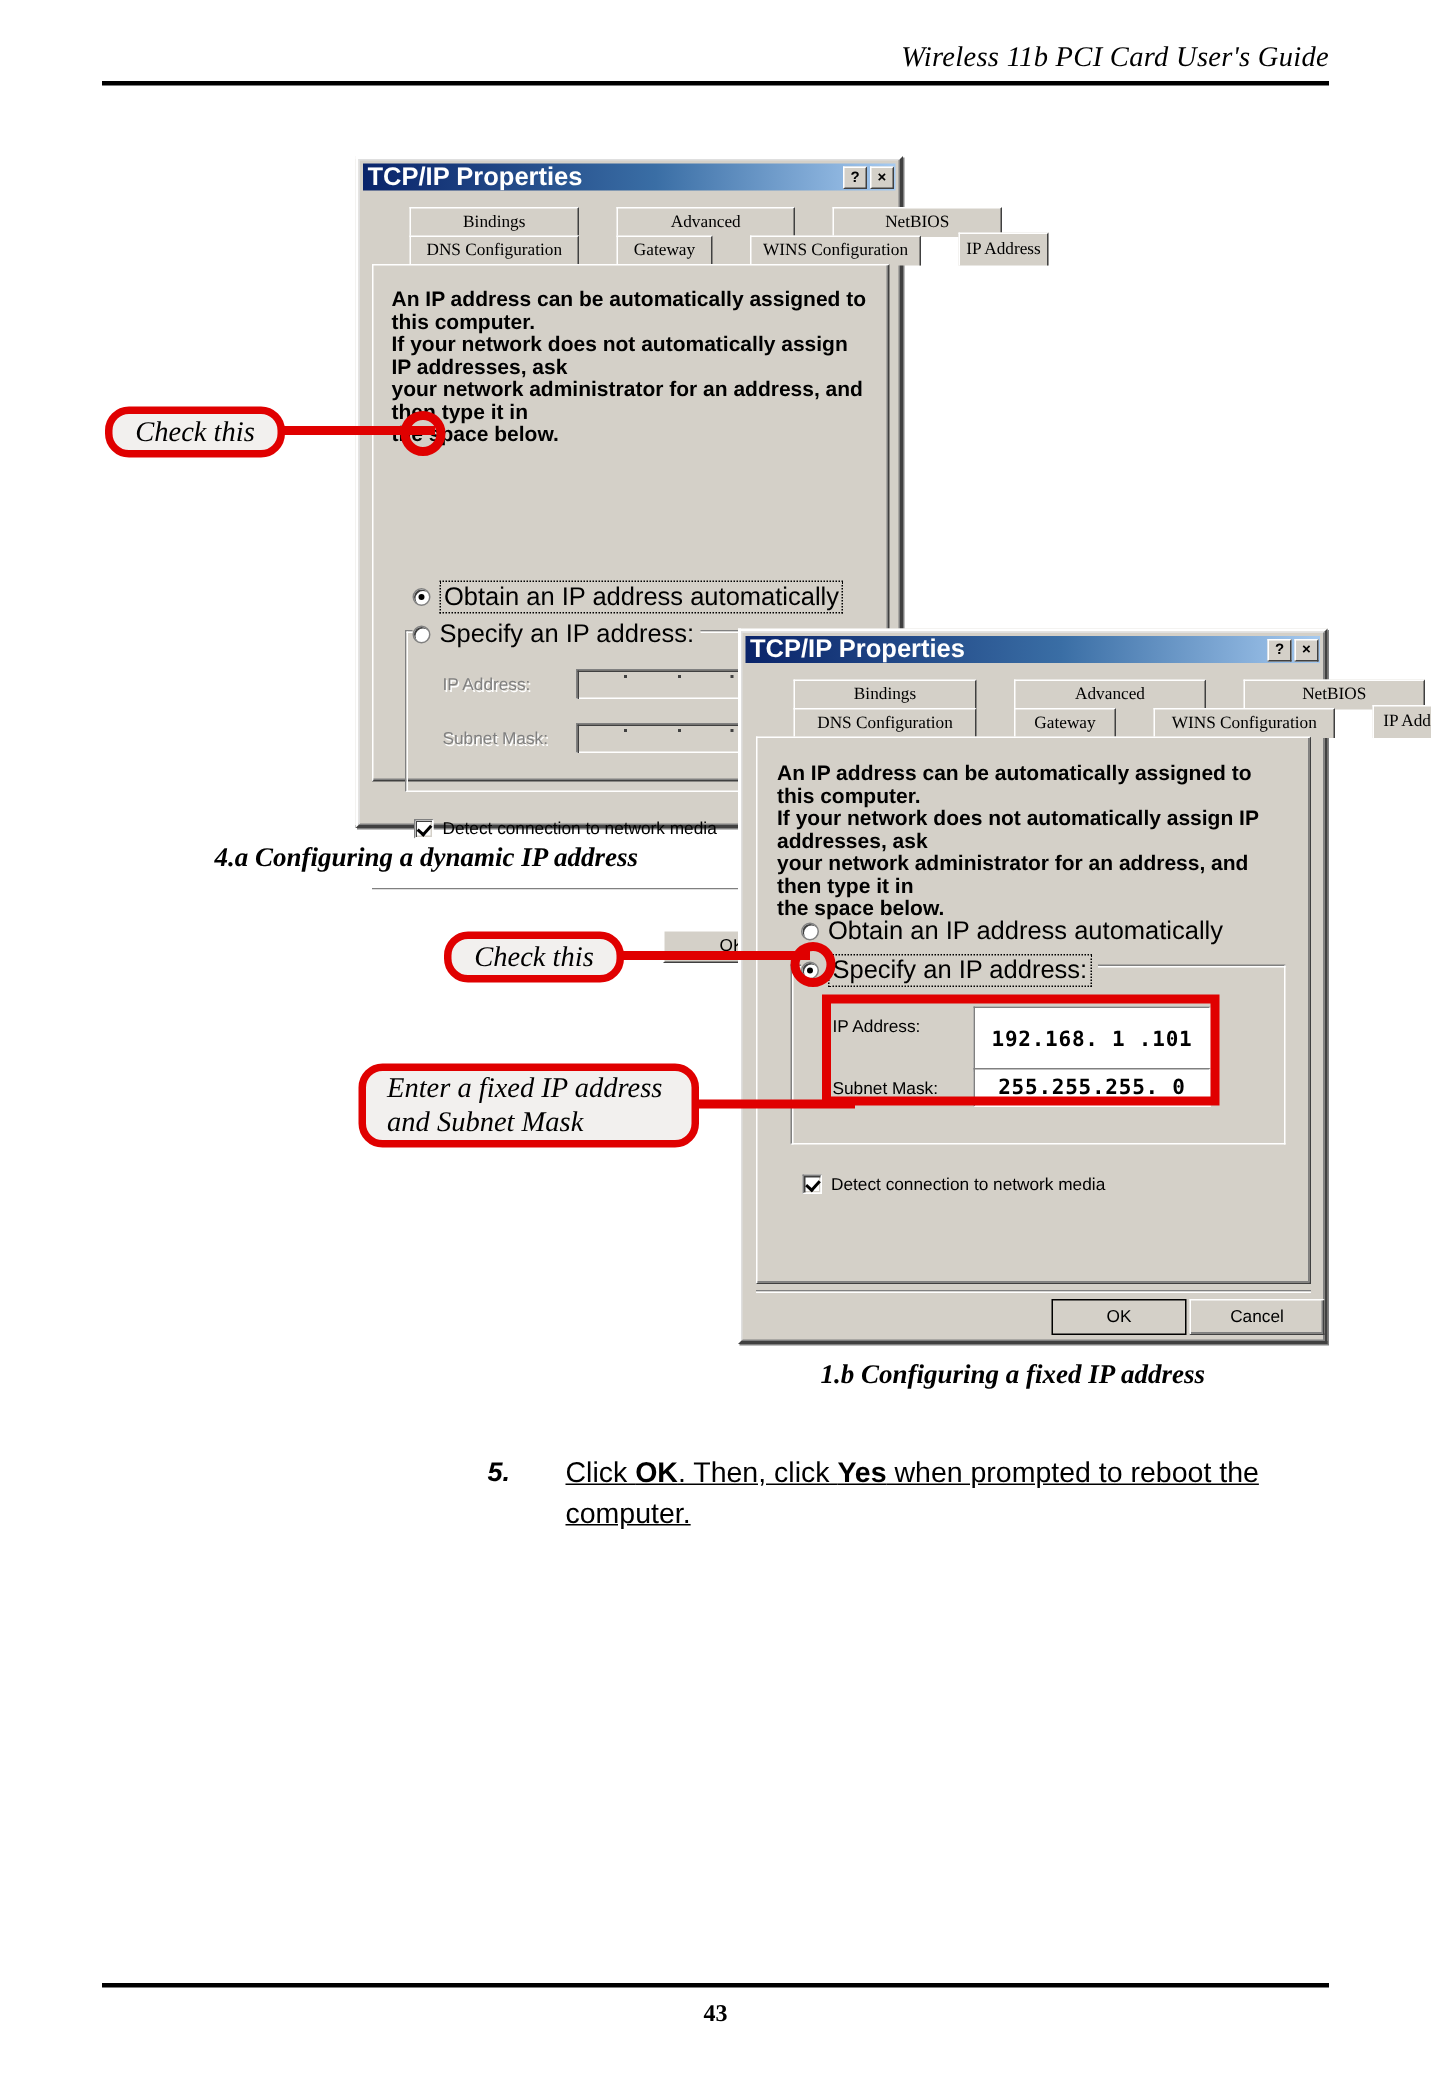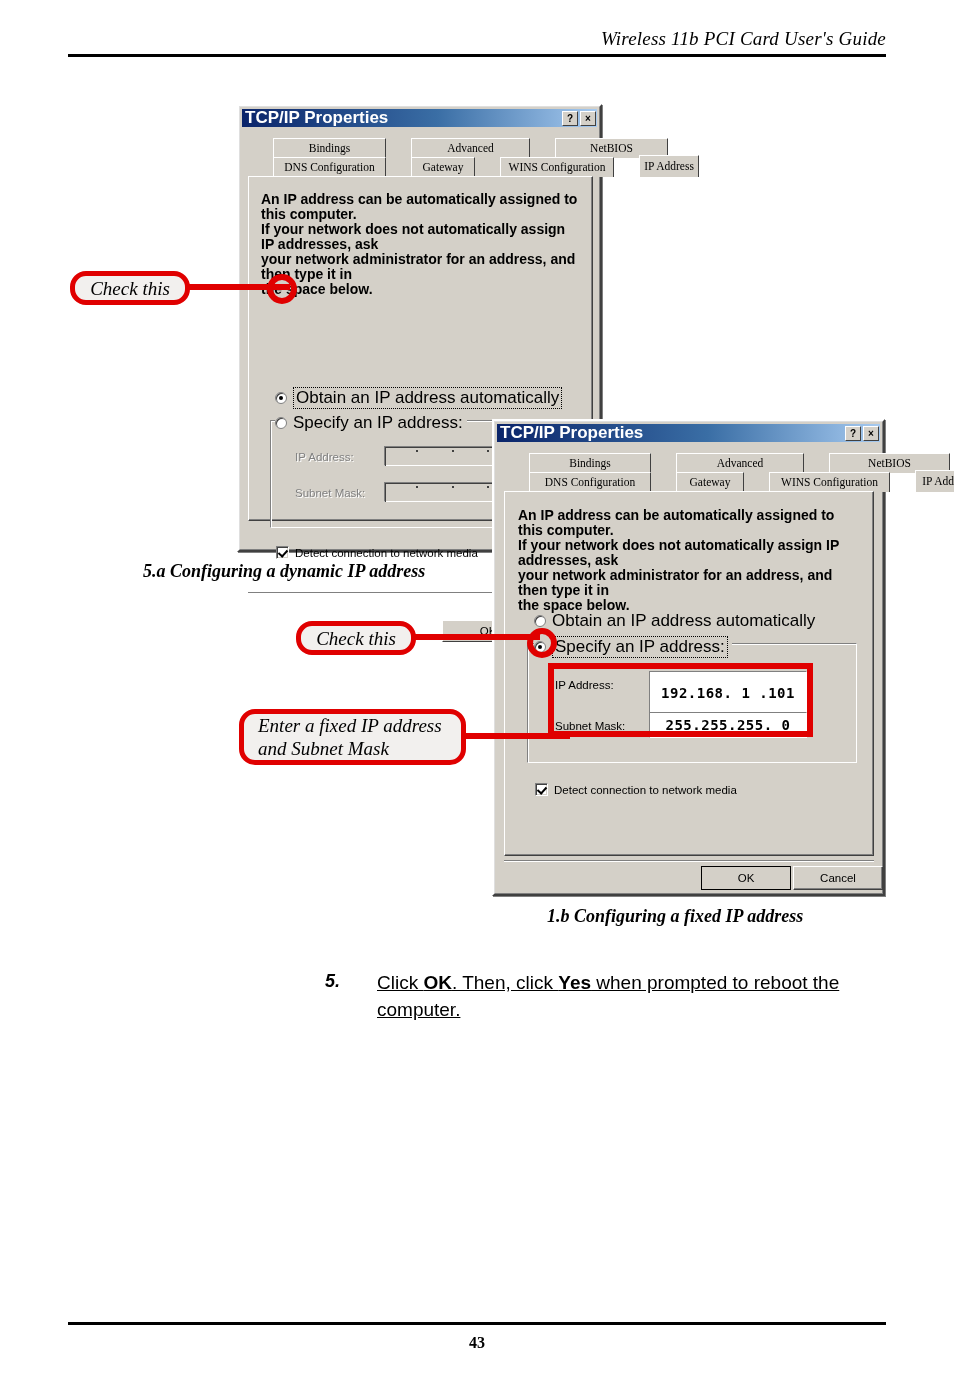--- a/index.html
+++ b/index.html
@@ -594,21 +594,21 @@
 
 <div class="leader" style="left:405px; top:634px; width:135px; z-index:22;"></div>
 <div class="callout" style="left:296px; top:621px; width:120px; height:34px; z-index:30;">Check this</div>
 <div class="ring" style="left:527px; top:628px; width:30px; height:30px; z-index:32;"></div>
 
 <div class="callout multiline" style="left:239px; top:709px; width:227px; height:56px; z-index:30;">Enter a fixed IP address
 and Subnet Mask</div>
 <div class="leader" style="left:460px; top:733px; width:110px; z-index:22;"></div>
 <div class="hilite-rect" style="left:548px; top:663px; width:265px; height:74px; z-index:28;"></div>
 
-<div class="caption" style="left:143px; top:561px;">5.a Configuring a dynamic IP address</div>
+<div class="caption" style="left:143px; top:561px;">4.a Configuring a dynamic IP address</div>
 <div class="caption" style="left:547px; top:906px;">1.b Configuring a fixed IP address</div>
 
 <div class="step-num" style="left:325px; top:971px;">5.</div>
 <div class="step" style="left:377px; top:969px; width:470px;text-decoration:underline;">
   <span>Click </span><b>OK</b><span>.  Then, click </span><b>Yes</b><span> when prompted to reboot the computer.</span>
 </div>
 
 <div class="footer-rule"></div>
 <div class="page-number">43</div>
 

